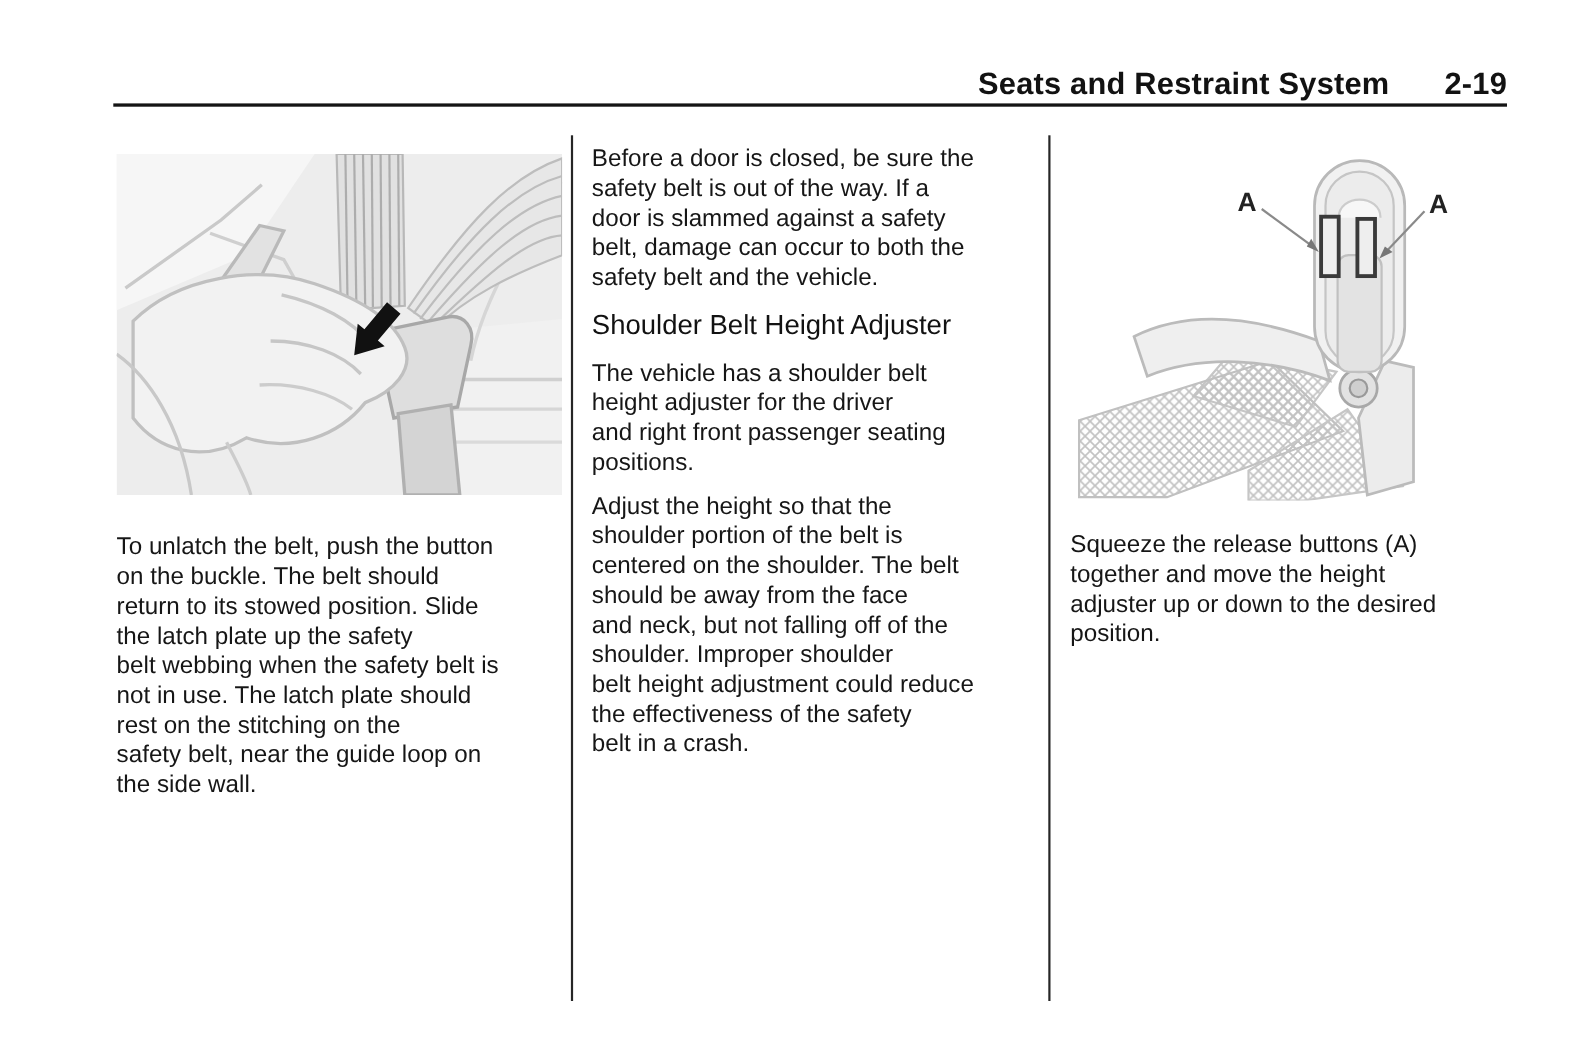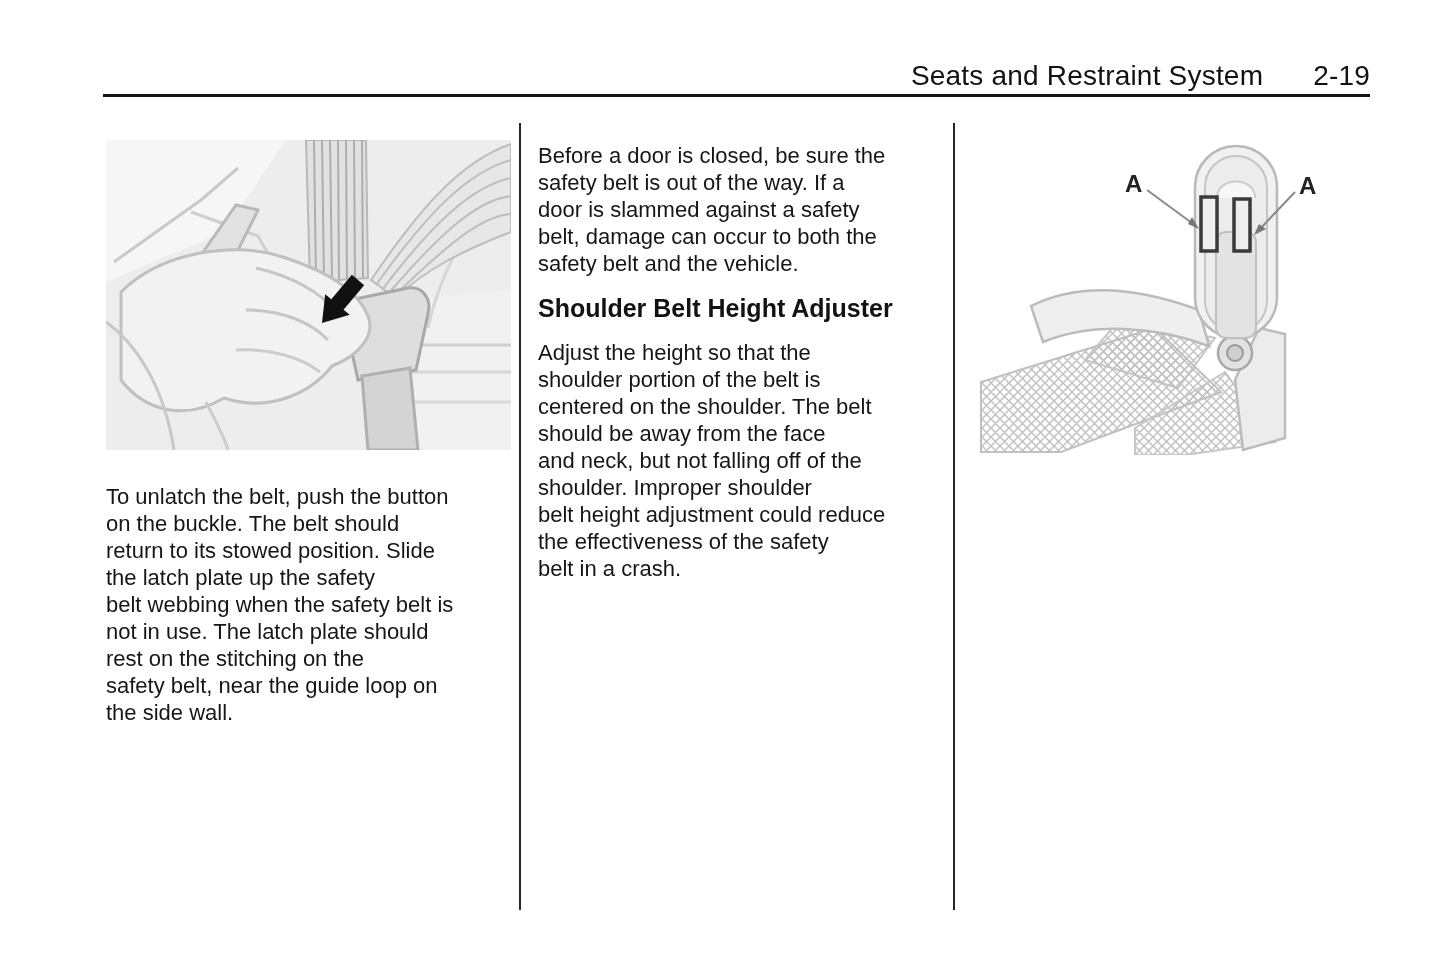--- a/index.html
+++ b/index.html
@@ -4,36 +4,36 @@
 <style>
   html,body{margin:0;padding:0;}
   body{
     width:1445px;height:965px;position:relative;background:#ffffff;
     font-family:"Liberation Sans","DejaVu Sans",sans-serif;color:#151515;
     overflow:hidden;
   }
   .page-header{
     position:absolute;top:60px;right:75px;
     display:flex;align-items:baseline;gap:50px;
-    font-size:28px;font-weight:normal;color:#121212;letter-spacing:0.2px;
+    font-size:28px;font-weight:bold;color:#121212;letter-spacing:0.2px;
   }
   .header-rule{
     position:absolute;left:103px;top:94px;width:1267px;height:3px;background:#141414;
   }
   .col-divider{
     position:absolute;top:123px;width:2px;height:787px;background:#262626;
   }
   #divider-left{left:519px;}
   #divider-right{left:953px;}
   .col{position:absolute;}
   .col p{
-    margin:16px 0 13px 0;font-size:22px;line-height:27px;white-space:pre;color:#161616;
+    margin:4px 0 13px 0;font-size:22px;line-height:27px;white-space:pre;color:#161616;
   }
   .col h2{
-    margin:17px 0 14px 0;font-size:25px;line-height:29px;font-weight:bold;color:#121212;
+    margin:17px 0 14px 0;font-size:25px;line-height:29px;font-weight:normal;color:#121212;
   }
   #col-left{left:106px;top:140px;width:405px;}
   #col-middle{left:538px;top:126px;width:402px;}
   #col-right{left:973px;top:140px;width:400px;}
   figure{margin:0;padding:0;}
   #figure-buckle{width:405px;height:310px;margin-bottom:33px;}
   #figure-adjuster{width:397px;height:315px;margin-bottom:26px;}
 </style>
 </head>
 <body>
@@ -107,20 +107,24 @@
 the side wall.</p>
 </section>
 
 <section class="col" id="col-middle">
   <p>Before a door is closed, be sure the
 safety belt is out of the way. If a
 door is slammed against a safety
 belt, damage can occur to both the
 safety belt and the vehicle.</p>
   <h2>Shoulder Belt Height Adjuster</h2>
+  <p>The vehicle has a shoulder belt
+height adjuster for the driver
+and right front passenger seating
+positions.</p>
   <p>Adjust the height so that the
 shoulder portion of the belt is
 centered on the shoulder. The belt
 should be away from the face
 and neck, but not falling off of the
 shoulder. Improper shoulder
 belt height adjustment could reduce
 the effectiveness of the safety
 belt in a crash.</p>
 </section>
@@ -154,13 +158,17 @@
       <rect x="261" y="59" width="16" height="52" fill="#eeeeee" stroke="#3a3a3a" stroke-width="3.5"></rect>
 
       <line x1="174" y1="50" x2="223" y2="86" stroke="#8a8a8a" stroke-width="2"></line>
       <polygon points="226,89 215,84 219,77" fill="#777777"></polygon>
       <line x1="322" y1="52" x2="284" y2="92" stroke="#8a8a8a" stroke-width="2"></line>
       <polygon points="281,95 286,84 293,89" fill="#777777"></polygon>
       <text x="152" y="52" font-size="24" font-weight="bold" fill="#222222">A</text>
       <text x="326" y="54" font-size="24" font-weight="bold" fill="#222222">A</text>
     </svg>
   </figure>
+  <p>Squeeze the release buttons (A)
+together and move the height
+adjuster up or down to the desired
+position.</p>
 </section>
 
 </body></html>

